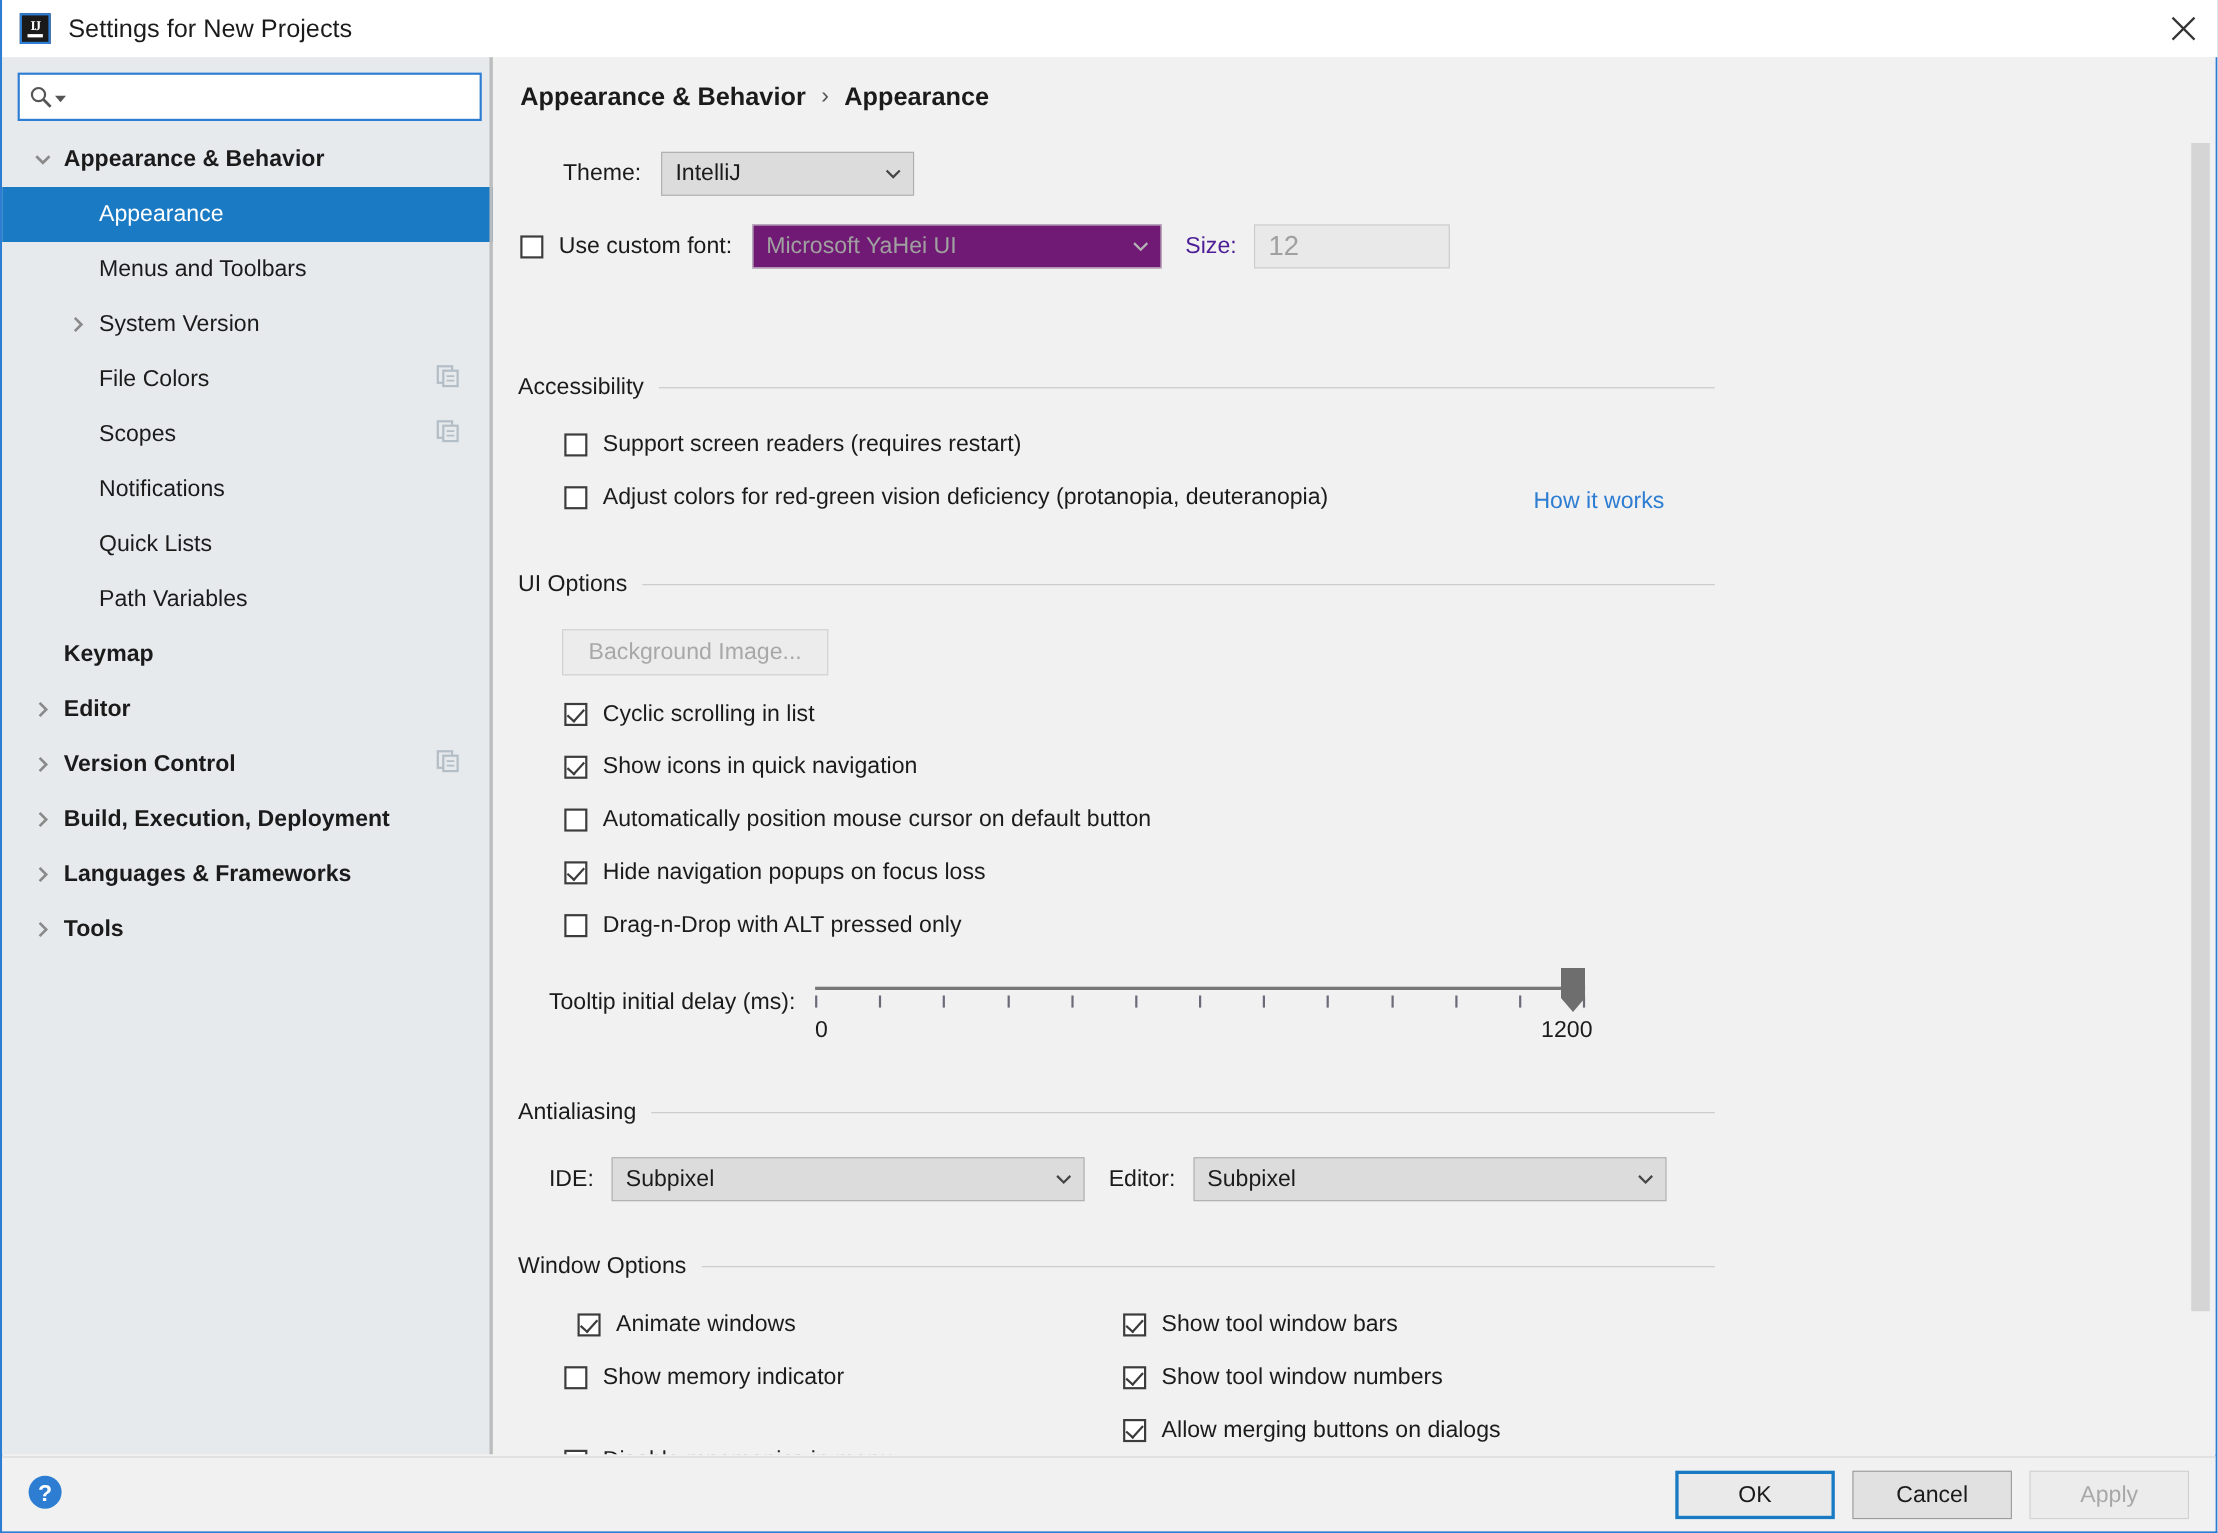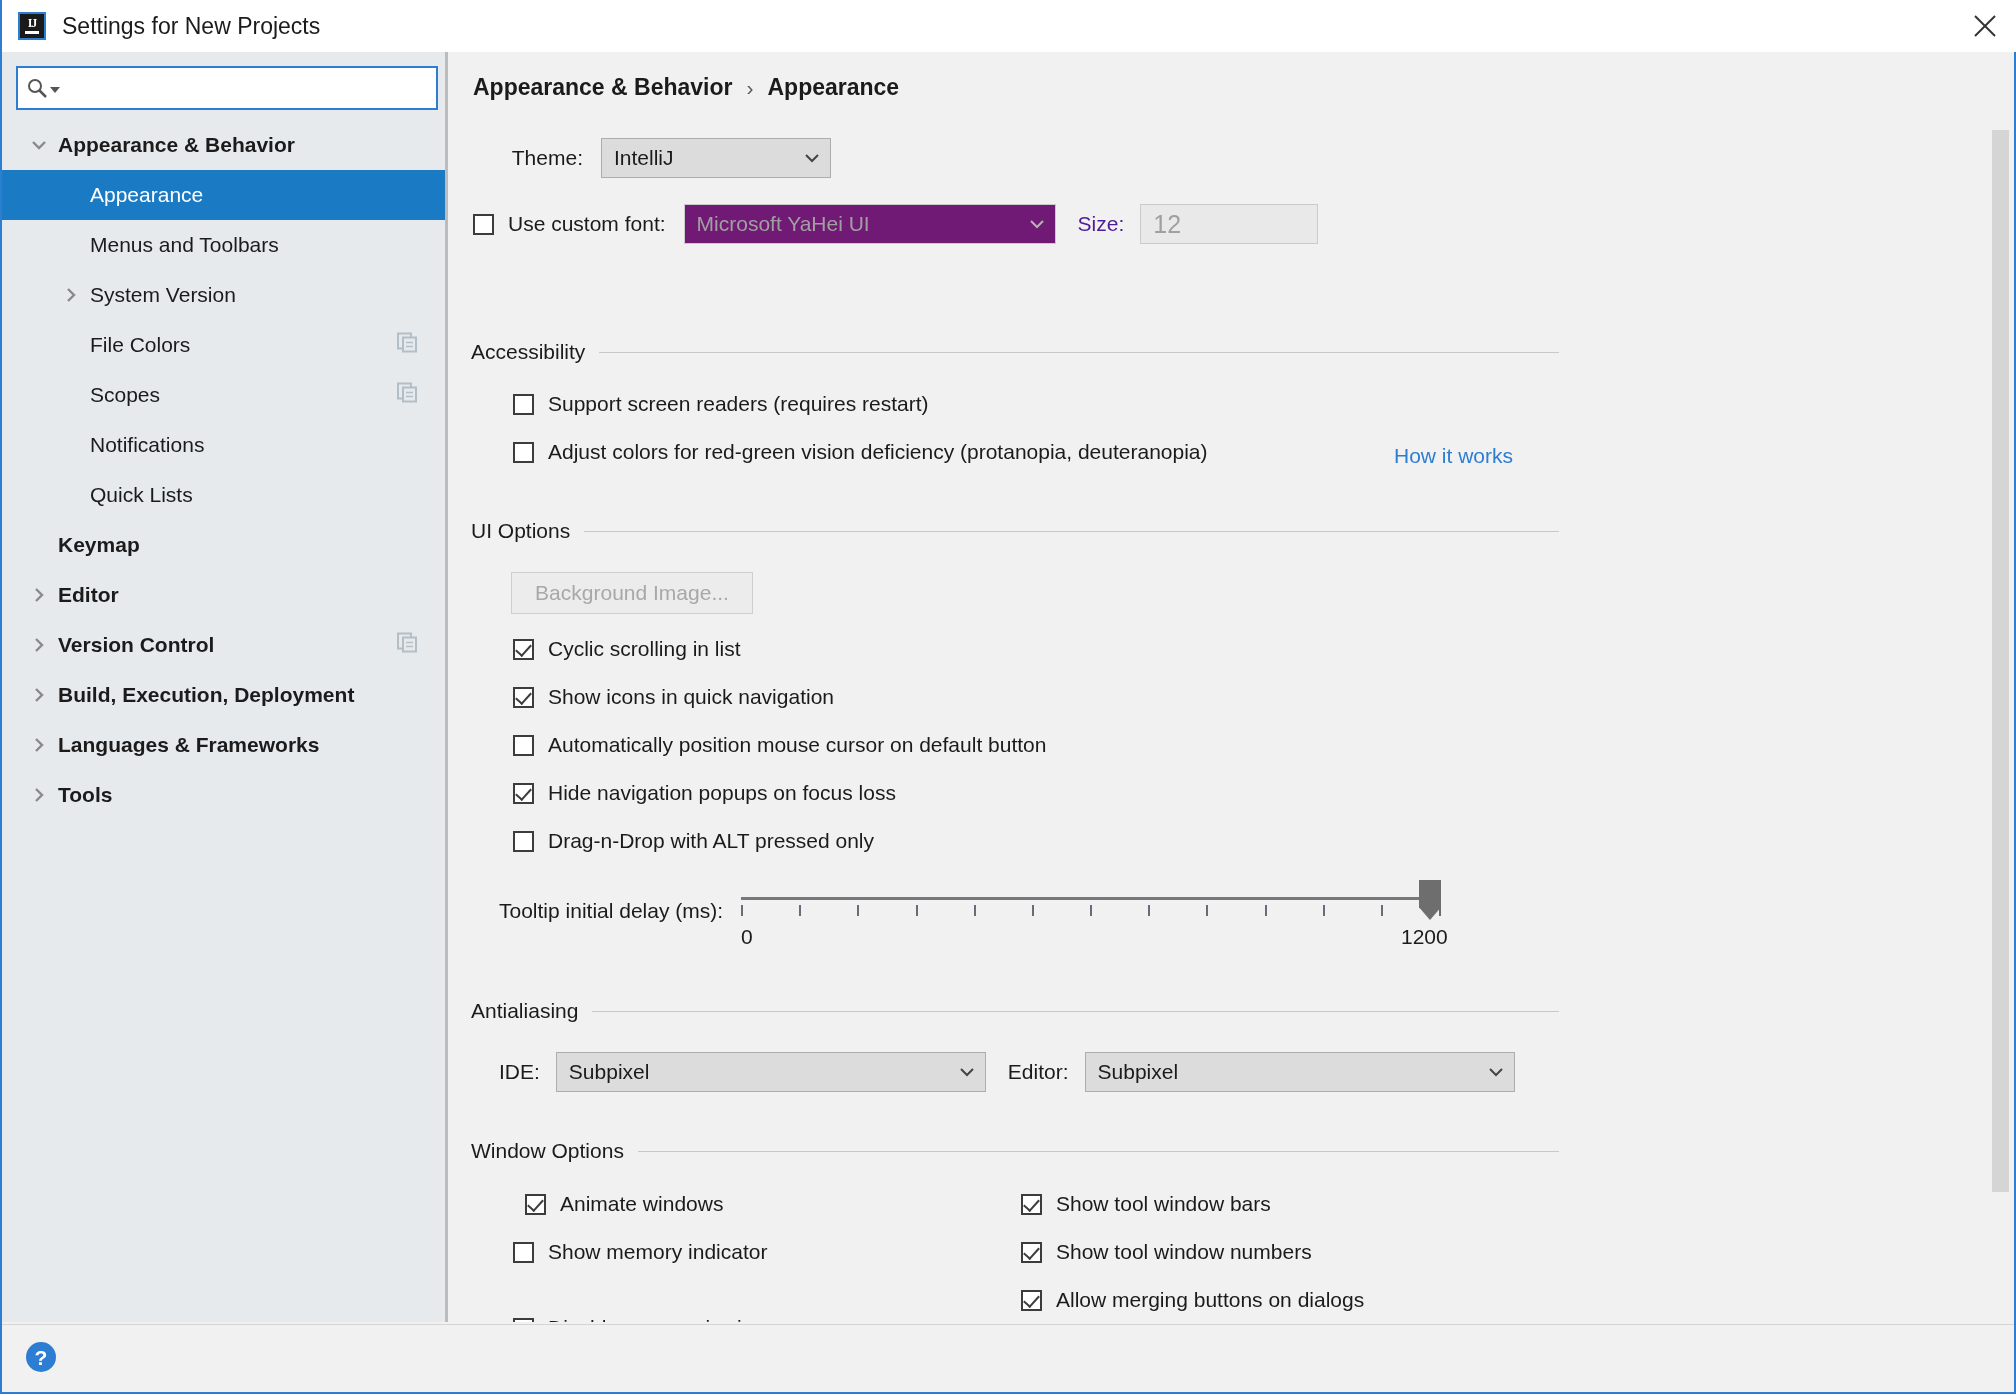--- a/index.html
+++ b/index.html
@@ -327,20 +327,23 @@
               <rect x="7" y="6" width="13" height="14" fill="#e6eaed" stroke="#b4bec6" stroke-width="2"></rect>
               <line x1="10" y1="11" x2="17" y2="11" stroke="#b4bec6" stroke-width="1.6"></line>
               <line x1="10" y1="15" x2="17" y2="15" stroke="#b4bec6" stroke-width="1.6"></line>
             </svg></span>
         </div>
         <div class="tree-item child">
           <span class="tree-label">Notifications</span>
         </div>
         <div class="tree-item child">
           <span class="tree-label">Quick Lists</span>
+        </div>
+        <div class="tree-item child">
+          <span class="tree-label">Path Variables</span>
         </div>
         <div class="tree-item root">
           <span class="tree-label">Keymap</span>
         </div>
         <div class="tree-item root">
           <span class="twisty">
             <svg width="12" height="18" viewBox="0 0 12 18">
               <polyline points="3,3 9,9 3,15" fill="none" stroke="#8a8a8a" stroke-width="2.4"></polyline>
             </svg>
           </span>
@@ -553,15 +556,26 @@
     <div class="scrollbar-thumb"></div>
   </div>
 
   <div class="footer">
     <div class="help-btn">
       <svg width="34" height="34" viewBox="0 0 34 34">
         <circle cx="17" cy="17" r="15" fill="#2d7dd2"></circle>
         <text x="17" y="25" font-size="21" fill="#ffffff" text-anchor="middle" font-family="Liberation Sans, sans-serif" font-weight="bold">?</text>
       </svg>
     </div>
+    <div class="footer-buttons">
+      <div class="btn default">
+        <span>OK</span>
+      </div>
+      <div class="btn">
+        <span>Cancel</span>
+      </div>
+      <div class="btn disabled">
+        <span>Apply</span>
+      </div>
+    </div>
   </div>
 
 </div>
 
 </body></html>

